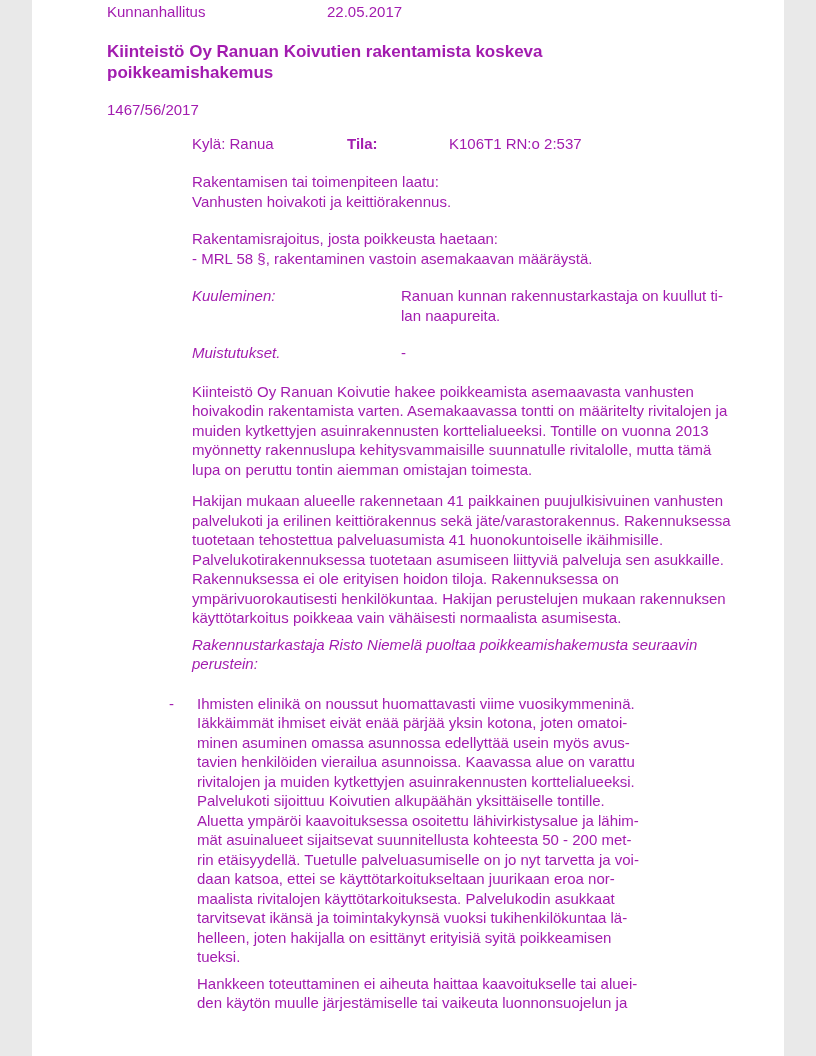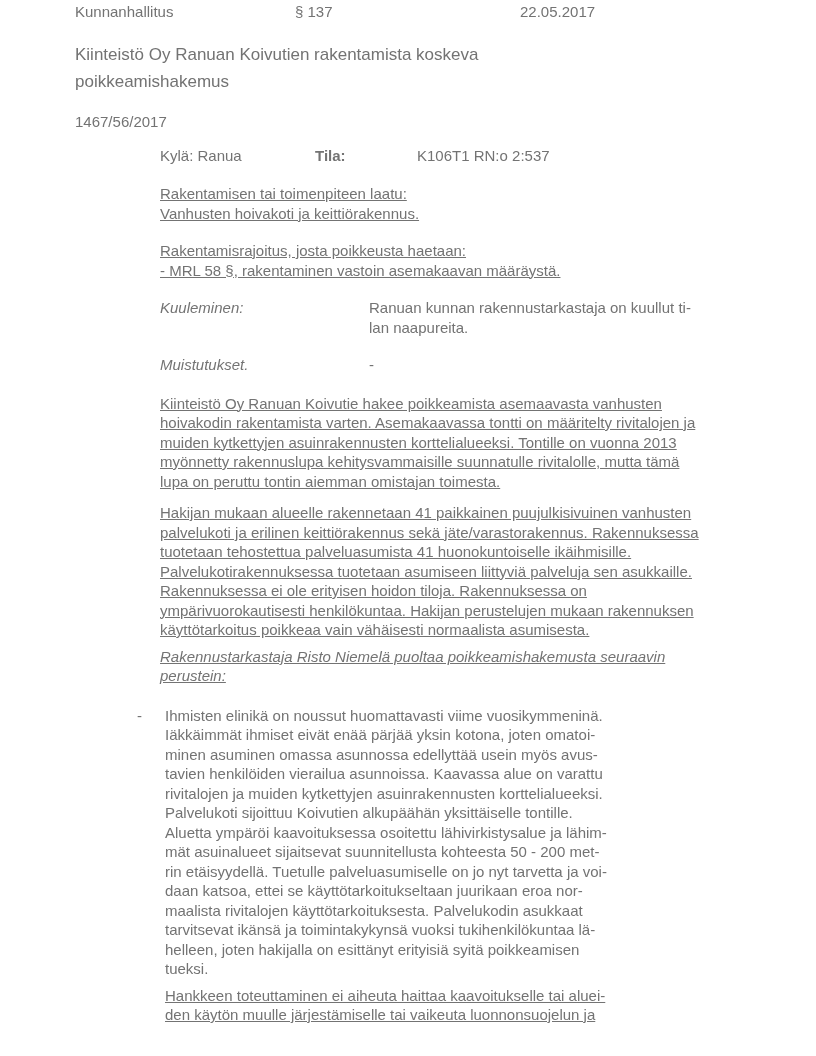--- a/index.html
+++ b/index.html
@@ -2,57 +2,57 @@
 <html><head>
 <meta charset="utf-8">
 <style>
   html, body {
     margin: 0;
     padding: 0;
     background: #e9e9e9;
   }
   .page {
     position: relative;
-    width: 816px;
+    width: 752px;
     height: 1056px;
     margin: 0 auto;
     background: #ffffff;
     overflow: hidden;
     box-sizing: border-box;
     padding: 2px 36px 0 75px;
     font-family: "Liberation Sans", "DejaVu Sans", sans-serif;
     font-size: 15px;
     line-height: 19.5px;
-    color: #737373;
+    color: #a21caf;
     -webkit-font-smoothing: antialiased;
   }
   .ml { white-space: pre-line; }
   .it { font-style: italic; }
 
   .header-row { display: flex; line-height: 19px; }
   .header-org { width: 220px; }
   .header-sec { width: 225px; }
 
   .title {
     margin: 20px 0 0 0;
     font-size: 17px;
-    font-weight: normal;
-    line-height: 27px;
+    font-weight: bold;
+    line-height: 21px;
     max-width: 540px;
   }
   .diary { margin-top: 17px; }
   .sec-heading { margin-top: 22px; }
 
   .content { margin-left: 85px; }
 
   .prop-row { display: flex; margin-top: 14px; }
   .prop-village { width: 155px; }
   .prop-estate-label { width: 102px; font-weight: bold; }
 
-  .block { max-width: 590px; text-decoration: underline; }
+  .block { max-width: 590px; }
   .blk-type { margin-top: 19px; }
   .blk-restriction { margin-top: 18px; }
 
   .label-row { display: flex; margin-top: 18px; gap: 44px; }
   .label-col { width: 165px; flex: 0 0 165px; }
   .value-col { display: inline-block; max-width: 420px; }
 
   .blk-para1 { margin-top: 19px; }
   .blk-para2 { margin-top: 12px; }
   .blk-intro { margin-top: 7px; max-width: 560px; }
@@ -67,21 +67,20 @@
 
   .blk-final { margin-top: 7px; margin-left: 5px; max-width: 482px; }
 </style>
 </head>
 <body>
 
 <div class="page">
 
   <div class="header-row">
     <span class="header-org">Kunnanhallitus</span>
-    <span class="header-sec">§ 137</span>
     <span class="header-date">22.05.2017</span>
   </div>
 
   <h1 class="title ml">Kiinteistö Oy Ranuan Koivutien rakentamista koskeva
 poikkeamishakemus</h1>
 
   <div class="diary">1467/56/2017</div>
 
 
   <div class="content">

